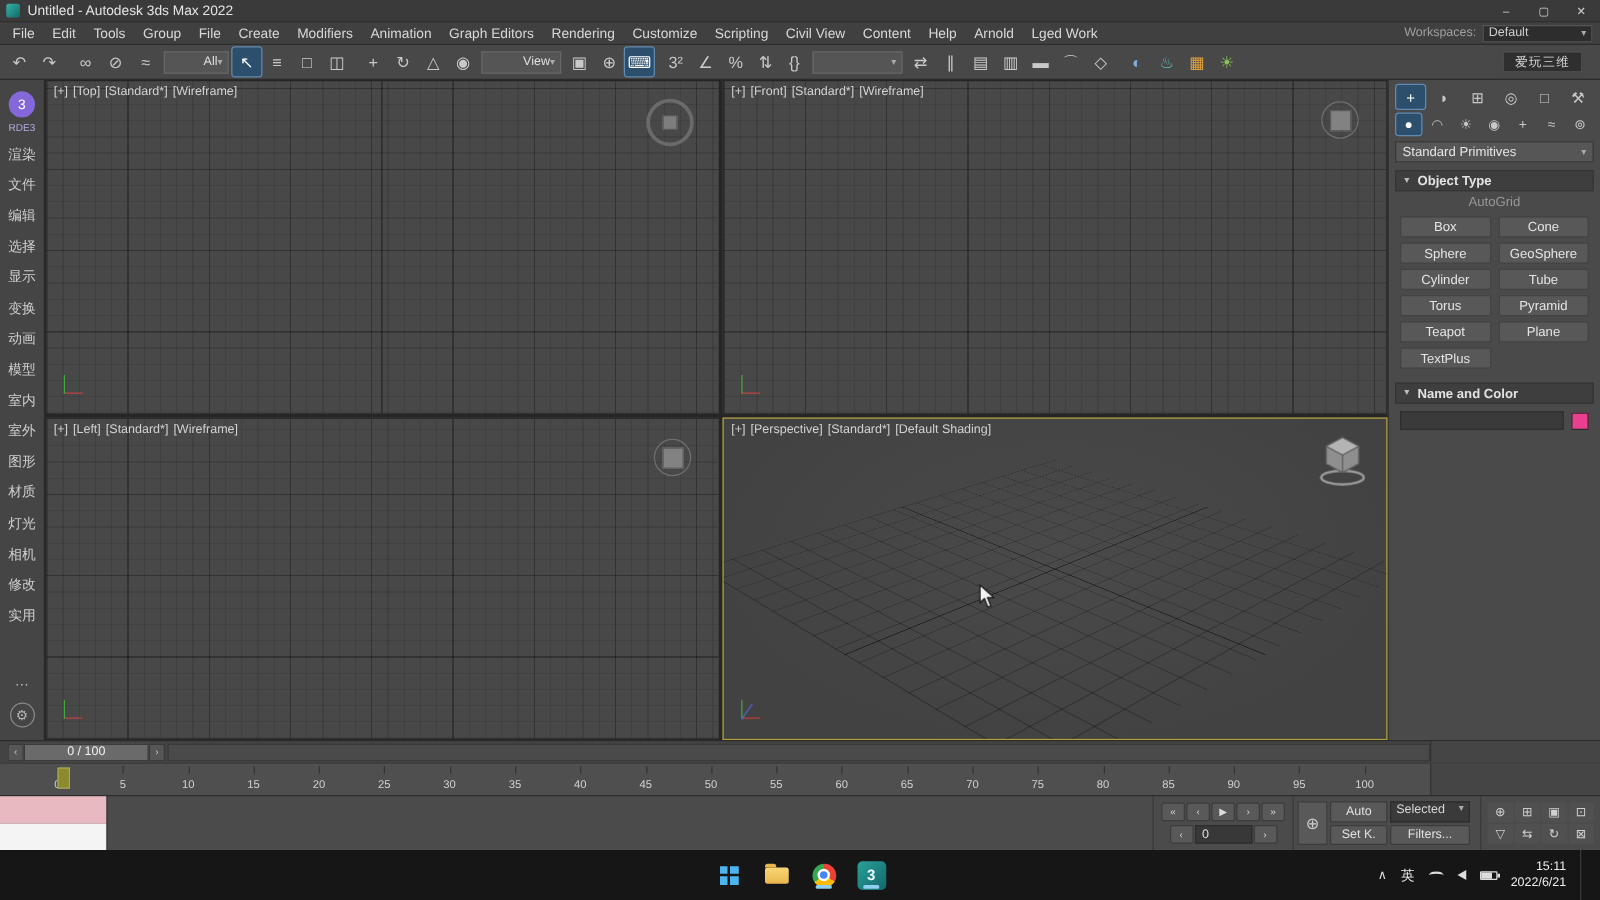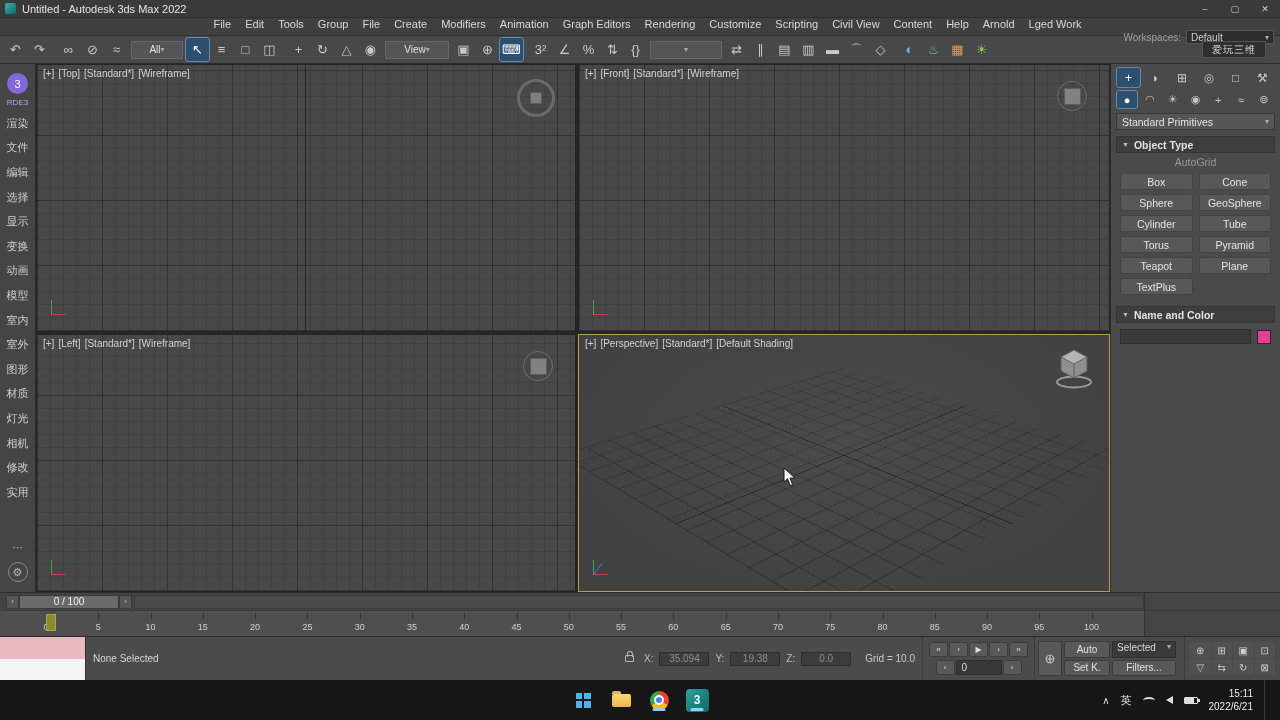--- a/index.html
+++ b/index.html
@@ -7,35 +7,35 @@
   font-family:"Liberation Sans",sans-serif;font-size:11px;color:#d4d4d4;}
 
 
 .titlebar{height:18px;background:#3a3a3a;display:flex;align-items:center;border-bottom:1px solid #2d2d2d;}
 .app-icon{width:11px;height:11px;margin:0 6px 0 5px;border-radius:2px;background:linear-gradient(135deg,#34b5a5,#14666b);}
 .title{font-size:11px;color:#e4e4e4;}
 .win-controls{margin-left:auto;display:flex;height:100%;}
 .win-btn{width:30px;height:100%;display:flex;align-items:center;justify-content:center;color:#cfcfcf;font-size:9px;}
 
 
-.menubar{height:18px;background:#404040;display:flex;align-items:center;border-bottom:1px solid #2d2d2d;padding-left:15px;flex-direction:column;}
+.menubar{height:18px;background:#404040;display:flex;align-items:center;border-bottom:1px solid #2d2d2d;padding-left:3px;}
 .menu-items{display:flex;height:100%;}
 .menu-item{padding:0 7px;display:flex;align-items:center;color:#d8d8d8;}
 .workspaces{margin-left:auto;display:flex;align-items:center;gap:5px;padding-right:6px;color:#9f9f9f;font-size:10px;}
 .ws-dd{width:88px;height:14px;background:#2d2d2d;border:1px solid #555;display:flex;align-items:center;justify-content:space-between;padding:0 4px;color:#cfcfcf;font-size:10px;}
 .arrow{font-size:8px;color:#aaa;}
 
 
 .toolbar{height:28px;background:#484848;display:flex;align-items:center;padding:0 4px;border-bottom:1px solid #2b2b2b;}
 .tb-group{display:flex;align-items:center;gap:1px;}
 .tb-sep{width:6px;}
 .tb-btn{width:23px;height:23px;display:flex;align-items:center;justify-content:center;font-size:13px;color:#c9c9c9;border-radius:2px;}
 .tb-btn.active{background:#2d4f6e;outline:1px solid #5e8ab4;color:#fff;}
 .tb-btn.c-teal{color:#58c5c0;} .tb-btn.c-orange{color:#e2a23c;} .tb-btn.c-green{color:#8cc35a;} .tb-btn.c-blue{color:#7fb0dd;}
-.tb-dd{height:18px;background:#555;border:1px solid #666;display:flex;align-items:center;justify-content:center;padding:0 4px;font-size:10px;color:#e0e0e0;margin:0 3px;}
+.tb-dd{height:18px;background:#555;border:1px solid #666;display:flex;align-items:center;justify-content:flex-end;padding:0 4px;font-size:10px;color:#e0e0e0;margin:0 3px;}
 .tb-dd.filter{width:52px;} .tb-dd.coord{width:64px;} .tb-dd.namedsel{width:72px;}
 .plugin-box{margin-left:auto;margin-right:10px;height:17px;background:#2f2f2f;border:1px solid #555;color:#d8d8d8;font-size:10px;display:flex;align-items:center;padding:0 9px;letter-spacing:1px;}
 
 
 .main{height:528px;display:flex;}
 
 
 .sidebar{width:36px;background:#454545;border-right:1px solid #2c2c2c;display:flex;flex-direction:column;align-items:center;padding-top:9px;}
 .sb-logo{width:21px;height:21px;border-radius:50%;background:#8468d9;color:#fff;font-size:11px;display:flex;align-items:center;justify-content:center;}
 .sb-logo-label{font-size:8px;color:#b9a8e8;margin:4px 0 4px;}
@@ -519,32 +519,20 @@
   <div class="frame-marker"></div>
   <div class="fill-right"></div>
 </div>
 
 <div class="statusbar">
   <div class="mini-listener">
     <div class="ml-pink"></div>
     <div class="ml-white"></div>
   </div>
   <div class="status-main">
-    <div class="srow">
-      <span class="sel-text">None Selected</span>
-      <span class="flex-sp"></span>
-      <span class="lock"></span>
-      <span class="c-lbl">X:</span>
-      <span class="coord-field">35.094</span>
-      <span class="c-lbl">Y:</span>
-      <span class="coord-field">19.38</span>
-      <span class="c-lbl">Z:</span>
-      <span class="coord-field">0.0</span>
-      <span class="grid-lbl">Grid = 10.0</span>
-    </div>
   </div>
   <div class="anim">
     <div class="anim-row">
 
     <span class="a-btn">«</span>
         <span class="a-btn">‹</span>
         <span class="a-btn">▶</span>
         <span class="a-btn">›</span>
         <span class="a-btn">»</span>
       </div>

